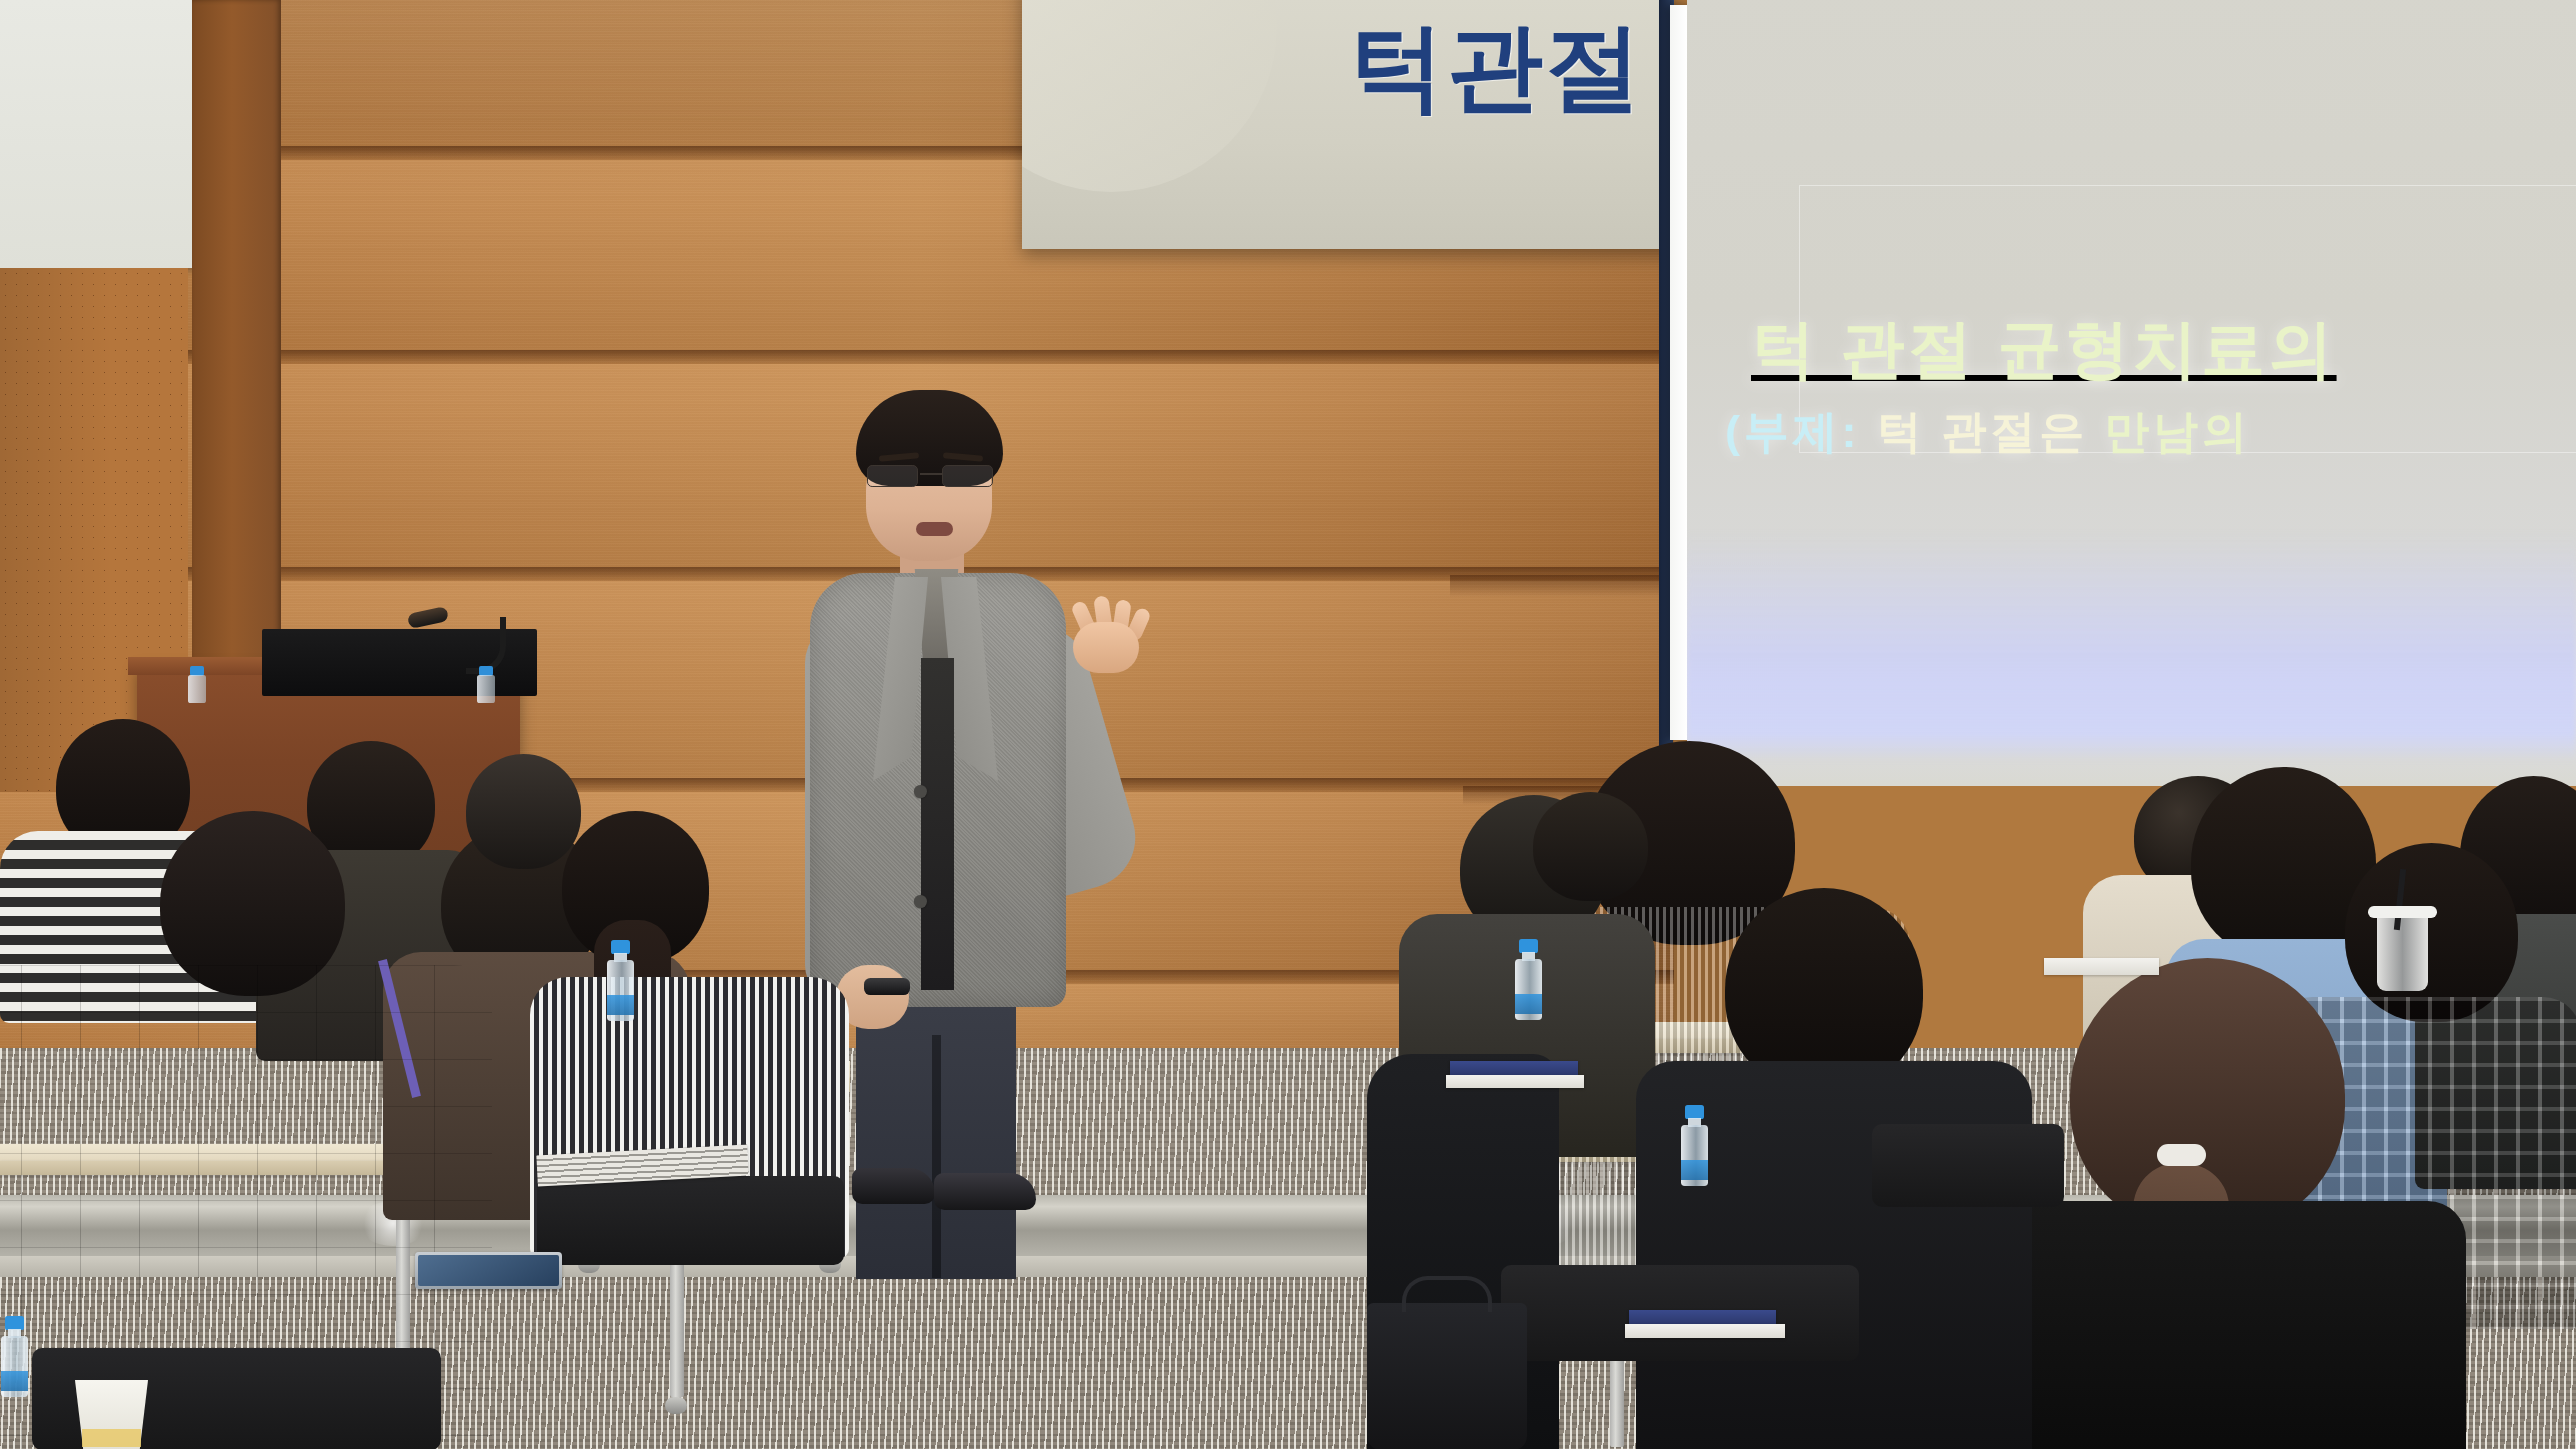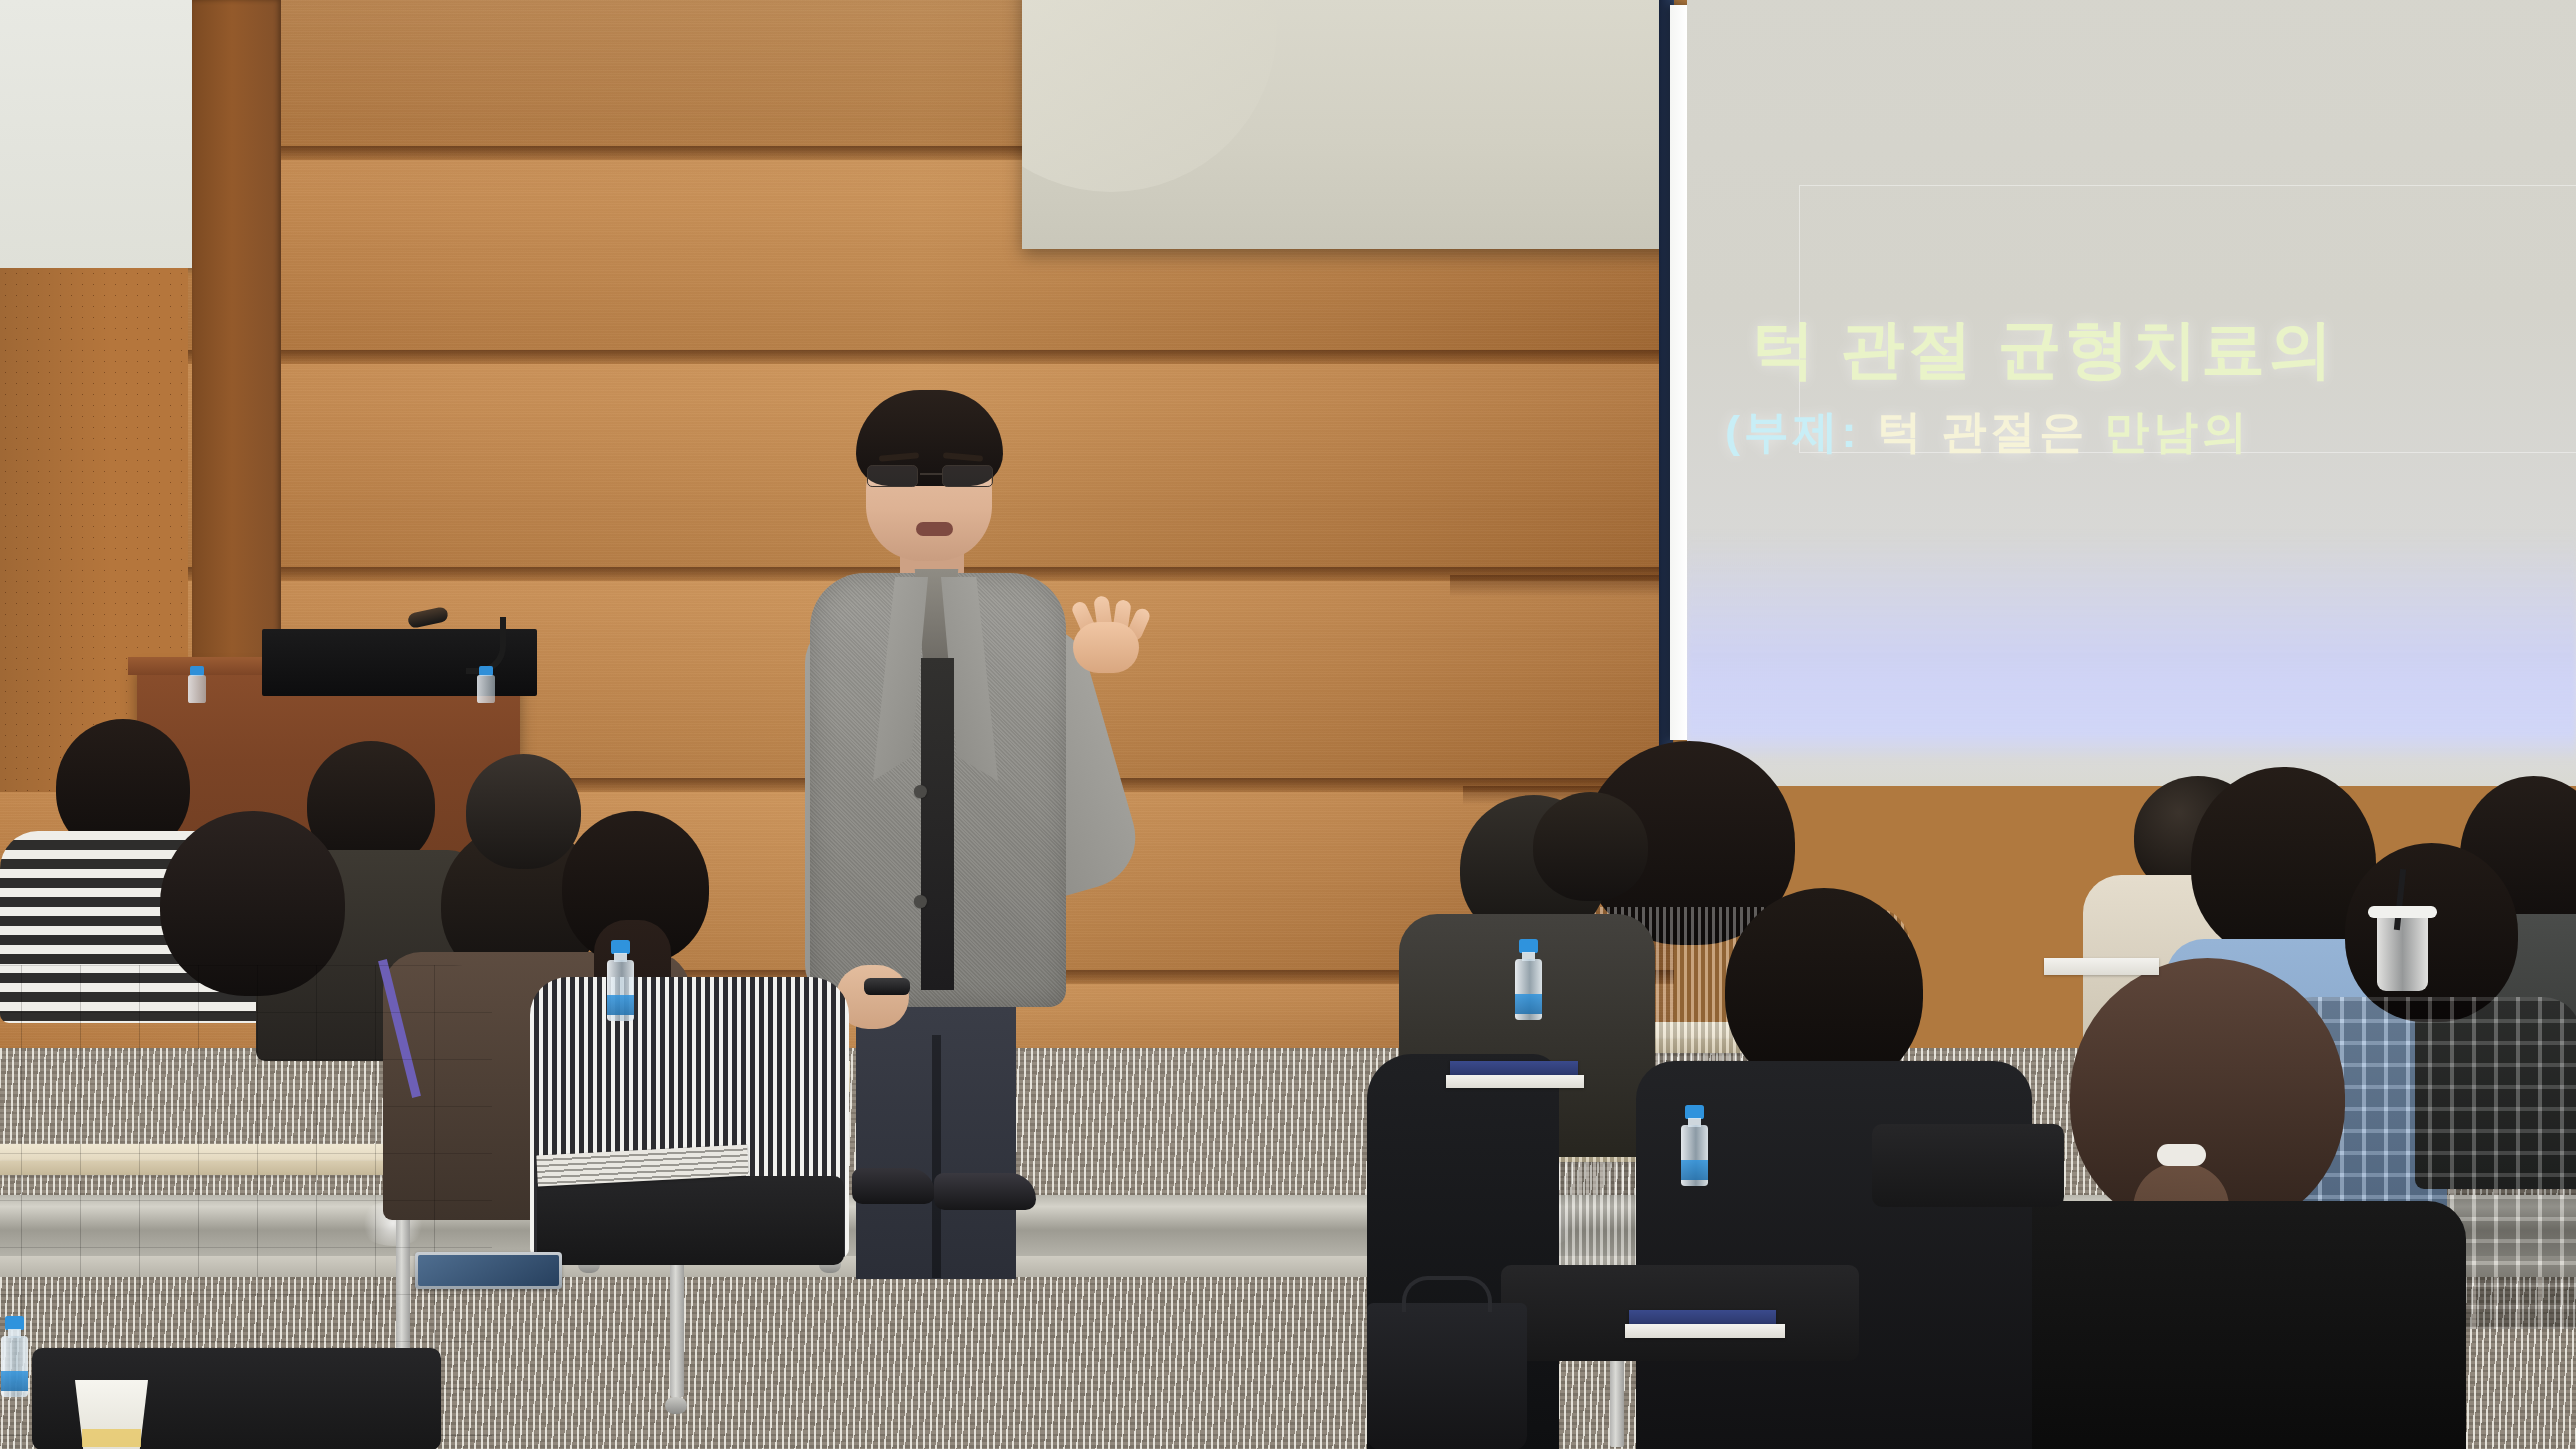--- a/index.html
+++ b/index.html
@@ -103,21 +103,21 @@
     position:absolute;left:112px;top:198px;width:779px;height:268px;
     border:1.3px solid rgba(255,255,255,.42);
   }
   .slide-line{
     position:absolute;left:25.6px;white-space:nowrap;
     font-weight:bold;letter-spacing:3.8px;
     font-size:63px;
     text-shadow:0 0 14px rgba(255,255,255,.45);
   }
   #slide-line-1{top:211px;font-size:64px;}
-  #slide-line-2{top:319px;left:64px;font-size:64px;}
+  #slide-line-2{top:319px;left:64px;font-size:64px;text-decoration:underline;}
   #slide-line-3{top:415px;left:38px;font-size:45px;}
   .sw{color:#f6f3d8;}
   .sc{color:#d7f2f4;}
   .sp{color:#f6cfc4;}
   .sy{color:#e9f3c8;}
   .sb{color:#c8eef6;}
   
   #screen-side-strip{
     left:1670px;top:5.1px;width:42px;height:735px;
     background:linear-gradient(90deg,#f4f5f3,#ffffff 40%,#f2f3f1);
@@ -390,20 +390,21 @@
     <div class="abs" style="left:1450px;top:575px;width:224px;height:22px;background:linear-gradient(180deg,rgba(60,25,5,.45),rgba(0,0,0,0));"></div>
     <div class="abs" style="left:1463px;top:786px;width:211px;height:19px;background:linear-gradient(180deg,rgba(60,25,5,.45),rgba(0,0,0,0));"></div>
   </div>
 
   <div class="abs" id="wall-panel-white"></div>
   <div class="abs" id="wall-acoustic-panel"></div>
   <div class="abs" id="wall-pilaster"></div>
 
   <div class="abs" id="banner">
     <div class="curve"></div>
+    <div id="banner-title">턱관절</div>
   </div>
 
   <div class="abs" id="screen-strip-bezel"></div>
   <div class="abs" id="screen-side-strip">
     <div class="chip c1"></div>
     <div class="chip c2"></div>
     <div class="chip c3"></div>
     <div class="chip c4"></div>
     <div class="chip c5"></div>
   </div>

